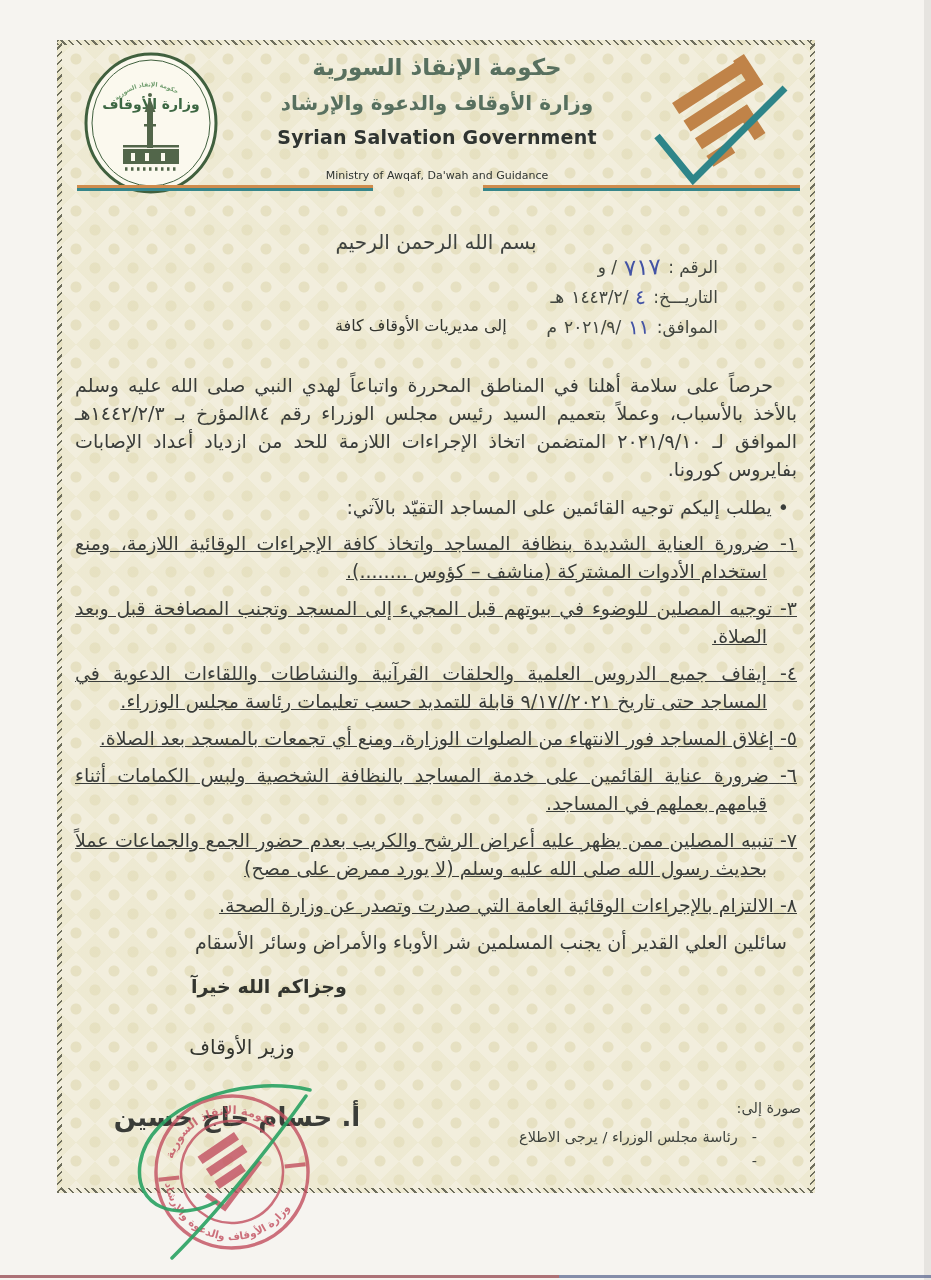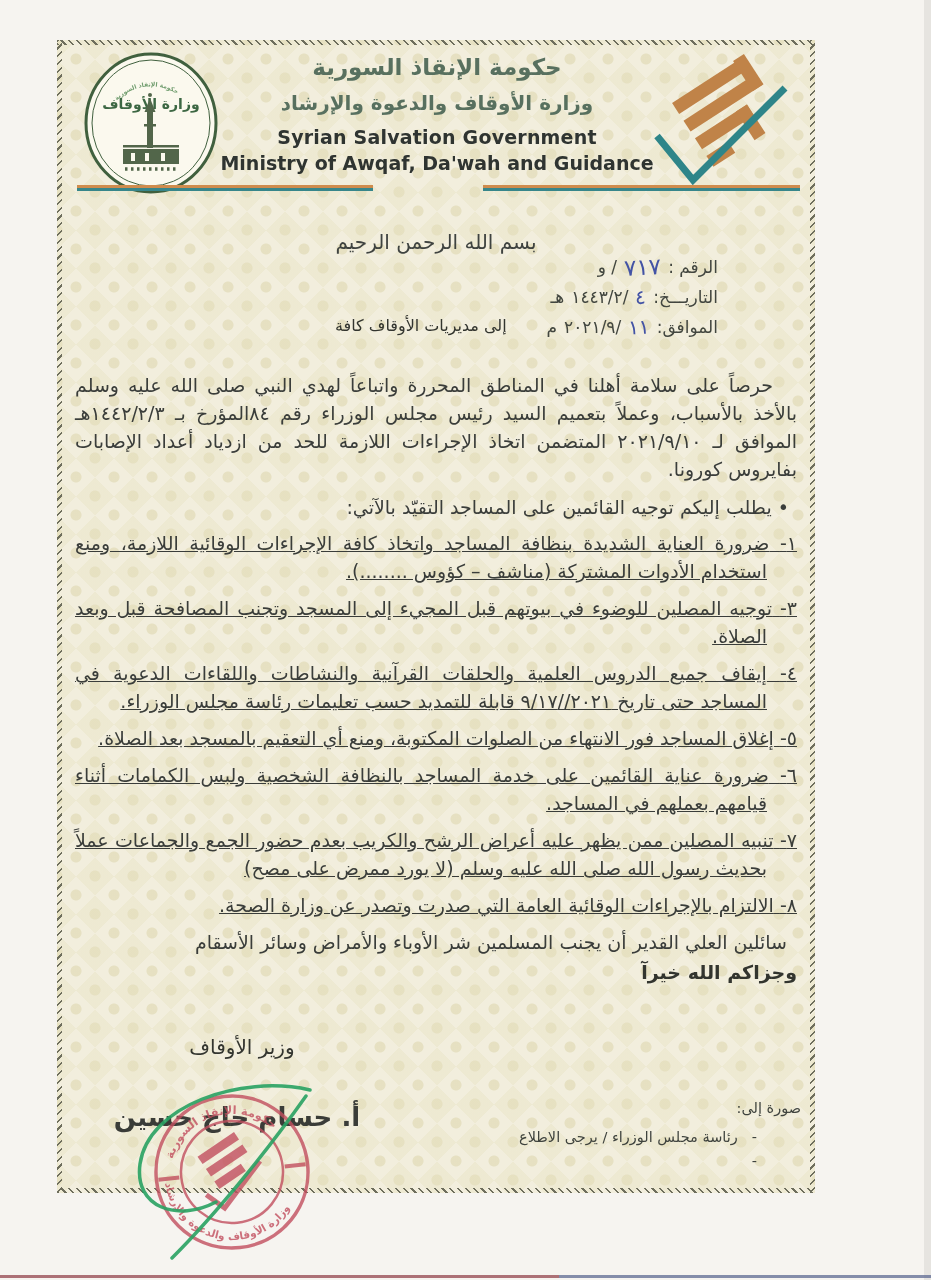--- a/index.html
+++ b/index.html
@@ -19,42 +19,42 @@
   .bz.t{left:0;right:0;top:0;height:5px;background:repeating-linear-gradient(45deg,#6e6e5d 0 1.6px,transparent 1.6px 5.5px);}
   .bz.b{left:0;right:0;bottom:0;height:5px;background:repeating-linear-gradient(45deg,#6e6e5d 0 1.6px,transparent 1.6px 5.5px);}
   .bz.l{top:0;bottom:0;left:0;width:5px;background:repeating-linear-gradient(135deg,#6e6e5d 0 1.6px,transparent 1.6px 5.5px);}
   .bz.r{top:0;bottom:0;right:0;width:5px;background:repeating-linear-gradient(135deg,#6e6e5d 0 1.6px,transparent 1.6px 5.5px);}
   
   .seal{position:absolute;left:26px;top:12px;width:136px;height:142px;}
   .hc{position:absolute;left:140px;top:14px;width:480px;text-align:center;}
   .gov-ar{font-size:23px;font-weight:bold;color:#58705f;}
   .min-ar{font-size:20px;font-weight:bold;color:#58705f;margin-top:11px;}
   .gov-en{font-size:19px;font-weight:bold;color:#2f3431;margin-top:11px;letter-spacing:.2px;}
-  .min-en{font-size:19px;font-weight:bold;color:#2f3431;margin-top:4px;}
+  .min-en{font-size:11px;font-weight:normal;color:#2f3431;margin-top:21px;}
   .logo{position:absolute;left:588px;top:4px;width:165px;height:150px;}
   .dvd{position:absolute;top:145px;height:3px;background:#cf8c4d;}
   .dvd::after{content:"";display:block;margin-top:3px;height:3px;background:#37868a;}
   .dvd.dl{left:20px;width:296px;} .dvd.dr{left:426px;width:317px;}
   
   .basmala{position:absolute;top:190px;left:0;right:0;text-align:center;font-size:20px;color:#3f4340;}
   .meta{position:absolute;top:212px;right:97px;direction:rtl;}
   .mrow{display:flex;align-items:center;height:30px;gap:7px;font-size:17px;color:#42463f;}
   .ink{color:#4353a5;font-size:20px;transform:rotate(-3deg);}
   .ink.big{font-size:23px;letter-spacing:1.5px;}
   .printed{direction:ltr;unicode-bidi:isolate;}
   .recipient{position:absolute;top:276px;left:278px;width:280px;
              font-size:16px;font-weight:normal;color:#33352f;}
   
   .content{position:absolute;top:331px;right:18px;width:722px;direction:rtl;text-align:justify;
            font-size:19px;line-height:28px;color:#3a3d3a;}
   .intro{text-indent:24px;margin:0 0 10px;}
   .bullet{padding-right:26px;text-indent:-26px;margin:0 8px 8px;}
   .item{padding-right:30px;text-indent:-30px;margin:0 0 9px;text-decoration:underline;}
   .dua{text-indent:10px;margin:0 0 2px;}
-  .thanks{text-align:right;font-weight:bold;padding-left:100px;margin:0;color:#33352f;}
+  .thanks{text-align:left;font-weight:bold;padding-left:100px;margin:16px;color:#33352f;}
   
   .sig-title{position:absolute;left:95px;top:995px;width:180px;text-align:center;
              font-size:20px;font-weight:normal;color:#33352f;}
   .sig-name{position:absolute;left:25px;top:1062px;width:310px;text-align:center;
             font-size:26px;font-weight:bold;color:#3a3c38;letter-spacing:1px;}
   .stamp-wrap{position:absolute;left:120px;top:1072px;width:280px;height:205px;}
   .cc{position:absolute;top:1060px;right:14px;width:300px;direction:rtl;font-size:14.5px;color:#3f433e;}
   .cc-label{margin-bottom:9px;}
   .cc-item{display:flex;gap:14px;padding-right:44px;line-height:24px;}
   .scan-line{position:absolute;left:0;top:1275px;width:931px;height:3px;
@@ -143,21 +143,21 @@
     </div>
 
     <div class="recipient">إلى مديريات الأوقاف كافة</div>
 
     <div class="content">
       <p class="intro">حرصاً على سلامة أهلنا في المناطق المحررة واتباعاً لهدي النبي صلى الله عليه وسلم بالأخذ بالأسباب، وعملاً بتعميم السيد رئيس مجلس الوزراء رقم ٨٤المؤرخ بـ ⁦١٤٤٢/٢/٣⁩هـ الموافق لـ ⁦٢٠٢١/٩/١٠⁩ المتضمن اتخاذ الإجراءات اللازمة للحد من ازدياد أعداد الإصابات بفايروس كورونا.</p>
       <p class="bullet"><span>•</span> <span>يطلب إليكم توجيه القائمين على المساجد التقيّد بالآتي:</span></p>
       <p class="item"><span>١-</span> <span>ضرورة العناية الشديدة بنظافة المساجد واتخاذ كافة الإجراءات الوقائية اللازمة، ومنع استخدام الأدوات المشتركة (مناشف – كؤوس ........).</span></p>
       <p class="item"><span>٣-</span> <span>توجيه المصلين للوضوء في بيوتهم قبل المجيء إلى المسجد وتجنب المصافحة قبل وبعد الصلاة.</span></p>
       <p class="item"><span>٤-</span> <span>إيقاف جميع الدروس العلمية والحلقات القرآنية والنشاطات واللقاءات الدعوية في المساجد حتى تاريخ ⁦٢٠٢١//٩/١٧⁩ قابلة للتمديد حسب تعليمات رئاسة مجلس الوزراء.</span></p>
-      <p class="item"><span>٥-</span> <span>إغلاق المساجد فور الانتهاء من الصلوات المكتوبة، ومنع أي التعقيم بالمسجد بعد الصلاة.</span></p>
+      <p class="item"><span>٥-</span> <span>إغلاق المساجد فور الانتهاء من الصلوات الوزارة، ومنع أي تجمعات بالمسجد بعد الصلاة.</span></p>
       <p class="item"><span>٦-</span> <span>ضرورة عناية القائمين على خدمة المساجد بالنظافة الشخصية ولبس الكمامات أثناء قيامهم بعملهم في المساجد.</span></p>
       <p class="item"><span>٧-</span> <span>تنبيه المصلين ممن يظهر عليه أعراض الرشح والكريب بعدم حضور الجمع والجماعات عملاً بحديث رسول الله صلى الله عليه وسلم (لا يورد ممرض على مصح)</span></p>
       <p class="item"><span>٨-</span> <span>الالتزام بالإجراءات الوقائية العامة التي صدرت وتصدر عن وزارة الصحة.</span></p>
       <p class="dua">سائلين العلي القدير أن يجنب المسلمين شر الأوباء والأمراض وسائر الأسقام</p>
       <p class="thanks">وجزاكم الله خيرآ</p>
     </div>
 
     <div class="sig-title">وزير الأوقاف</div>
     <div class="sig-name">أ.  حسام حاج حسين</div>
 

